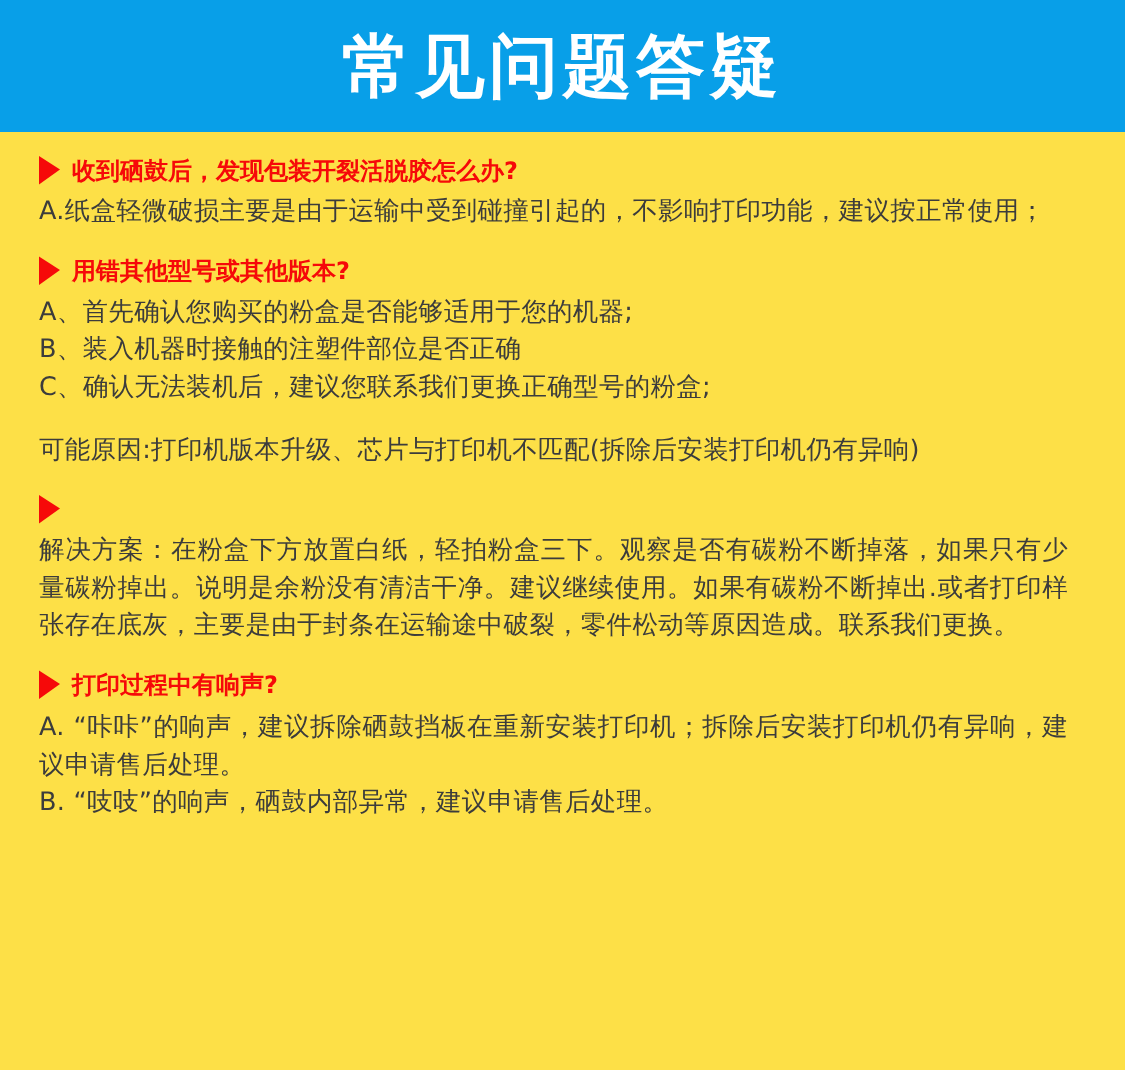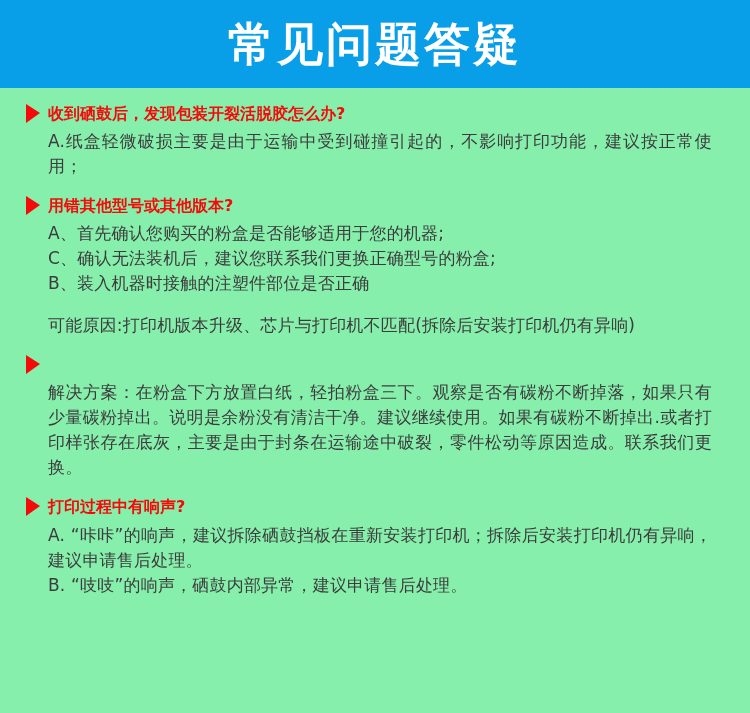--- a/index.html
+++ b/index.html
@@ -7,21 +7,21 @@
   :root {
     --banner_bg: #089fe8;
     --heading_red: #f60909;
     --body_text: #3c3c3c;
   }
 
   .page {
     position: relative;
     width: 750px;
     height: 713px;
-    background: #86efac;
+    background: #fde047;
     overflow: hidden;
     font-family: "DejaVu Sans", "Liberation Sans", sans-serif;
   }
 
   .banner {
     height: 88px;
     background: var(--banner_bg, #089fe8);
     display: flex;
     align-items: center;
     justify-content: center;
@@ -57,21 +57,21 @@
   }
 
   .heading {
     margin: 0;
     color: var(--heading_red, #f60909);
     font-size: 16px;
     font-weight: bold;
     line-height: 1.2;
   }
 
-  .body { margin-left: 22px; }
+  .body { }
 
   .line {
     margin: 0;
     color: var(--body_text, #3c3c3c);
     font-size: 17px;
     line-height: 25px;
     text-align: justify;
     letter-spacing: 0.2px;
   }
 </style>
@@ -96,22 +96,22 @@
       </div>
     </section>
 
     <section class="section">
       <div class="heading-row">
         <span class="tri"></span>
         <h2 class="heading">用错其他型号或其他版本?</h2>
       </div>
       <div class="body">
         <p class="line">A、首先确认您购买的粉盒是否能够适用于您的机器;</p>
+        <p class="line">B、装入机器时接触的注塑件部位是否正确</p>
         <p class="line">C、确认无法装机后，建议您联系我们更换正确型号的粉盒;</p>
-        <p class="line">B、装入机器时接触的注塑件部位是否正确</p>
       </div>
     </section>
 
     <section class="section">
       <div class="body">
         <p class="line">可能原因:打印机版本升级、芯片与打印机不匹配(拆除后安装打印机仍有异响)</p>
       </div>
     </section>
 
     <section class="section">

